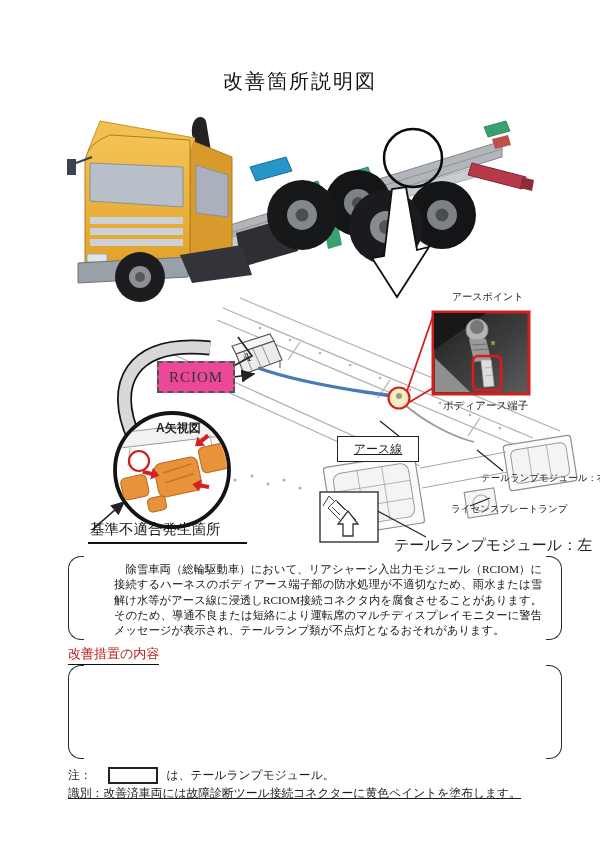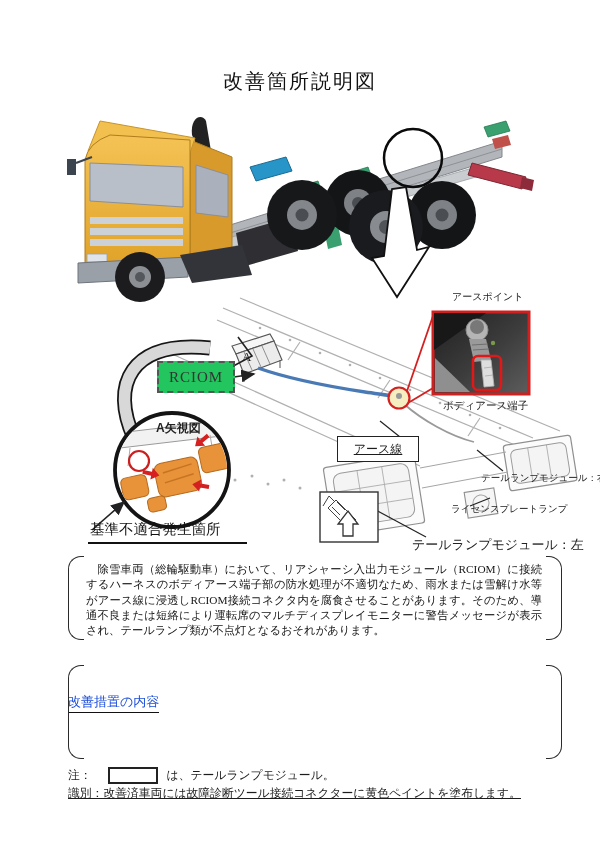--- a/index.html
+++ b/index.html
@@ -13,54 +13,54 @@
     top:68px;left:0;width:600px;text-align:center;
     font-size:20px;letter-spacing:2px;color:#111;
   }
   
   .dlabel{font-family:"Liberation Sans","DejaVu Sans",sans-serif;color:#222;white-space:nowrap;}
   #earth-point-label{left:452px;top:290px;font-size:10px;}
   #body-earth-terminal-label{left:443px;top:399px;font-size:10.5px;}
   #rciom-box{
     left:157px;top:361px;width:74px;height:28px;
     border:2px dashed #555;display:flex;align-items:center;justify-content:center;
-    font-size:15px;letter-spacing:1px;background:#22c55e;color:#333;
+    font-size:15px;letter-spacing:1px;background:#ec4899;color:#333;
   }
   #view-letter-a{left:242px;top:349px;font-size:13px;}
   #view-a-title{left:156px;top:420px;font-size:12px;font-weight:bold;}
   #earth-wire-box{
     left:337px;top:436px;width:80px;height:24px;background:#fff;
     border:1.5px solid #222;display:flex;align-items:center;justify-content:center;
     font-size:12px;
     text-decoration:underline;
   }
   #tail-right-label{left:481px;top:472px;font-size:9.5px;}
   #license-label{left:451px;top:503px;font-size:9.5px;}
-  #tail-left-label{left:412px;top:536px;font-size:13px;}
+  #tail-left-label{left:394px;top:536px;font-size:15px;}
   #nonconformity-label{
     left:88px;top:520px;font-size:14.5px;font-weight:normal;color:#111;
     border-bottom:2px solid #111;padding:0 26px 3px 2px;
     font-family:"Liberation Sans","DejaVu Sans",sans-serif;white-space:nowrap;
   }
   
   .bracket-box{position:absolute;box-sizing:border-box;}
   .bracket-box::before,.bracket-box::after{
     content:"";position:absolute;top:0;bottom:0;width:15px;border:1.6px solid #2a2a2a;
   }
   .bracket-box::before{left:0;border-right:none;border-radius:13px 0 0 13px;}
   .bracket-box::after{right:0;border-left:none;border-radius:0 13px 13px 0;}
   .bx-text{
     padding:6px 20px 4px 18px;font-size:11.3px;line-height:15.3px;
     text-align:justify;color:#151515;
   }
   .bx-text p{margin:0;}
-  #description-box{left:68px;top:556px;width:494px;height:84px;}
+  #description-box{left:68px;top:556px;width:494px;height:84px;padding-left:28px;}
   #measures-heading{
-    left:68px;top:645px;font-size:13px;color:#1d4ed8;
-    border-bottom:1px solid #111;padding-bottom:1px;margin-top:48px;
+    left:68px;top:645px;font-size:13px;color:#b91c1c;
+    border-bottom:1px solid #111;padding-bottom:1px;
   }
   #measures-box{left:68px;top:665px;width:494px;height:94px;}
   
   #note-line{left:68px;top:767px;display:flex;align-items:center;font-size:11.8px;}
   #swap-part-box{
     display:inline-block;width:46px;height:13px;border:2px solid #222;
     margin:0 9px 0 16px;background:#fff;
   }
   #ident-line{left:68px;top:786px;font-size:11.8px;text-decoration:underline;}
   svg{display:block;}

